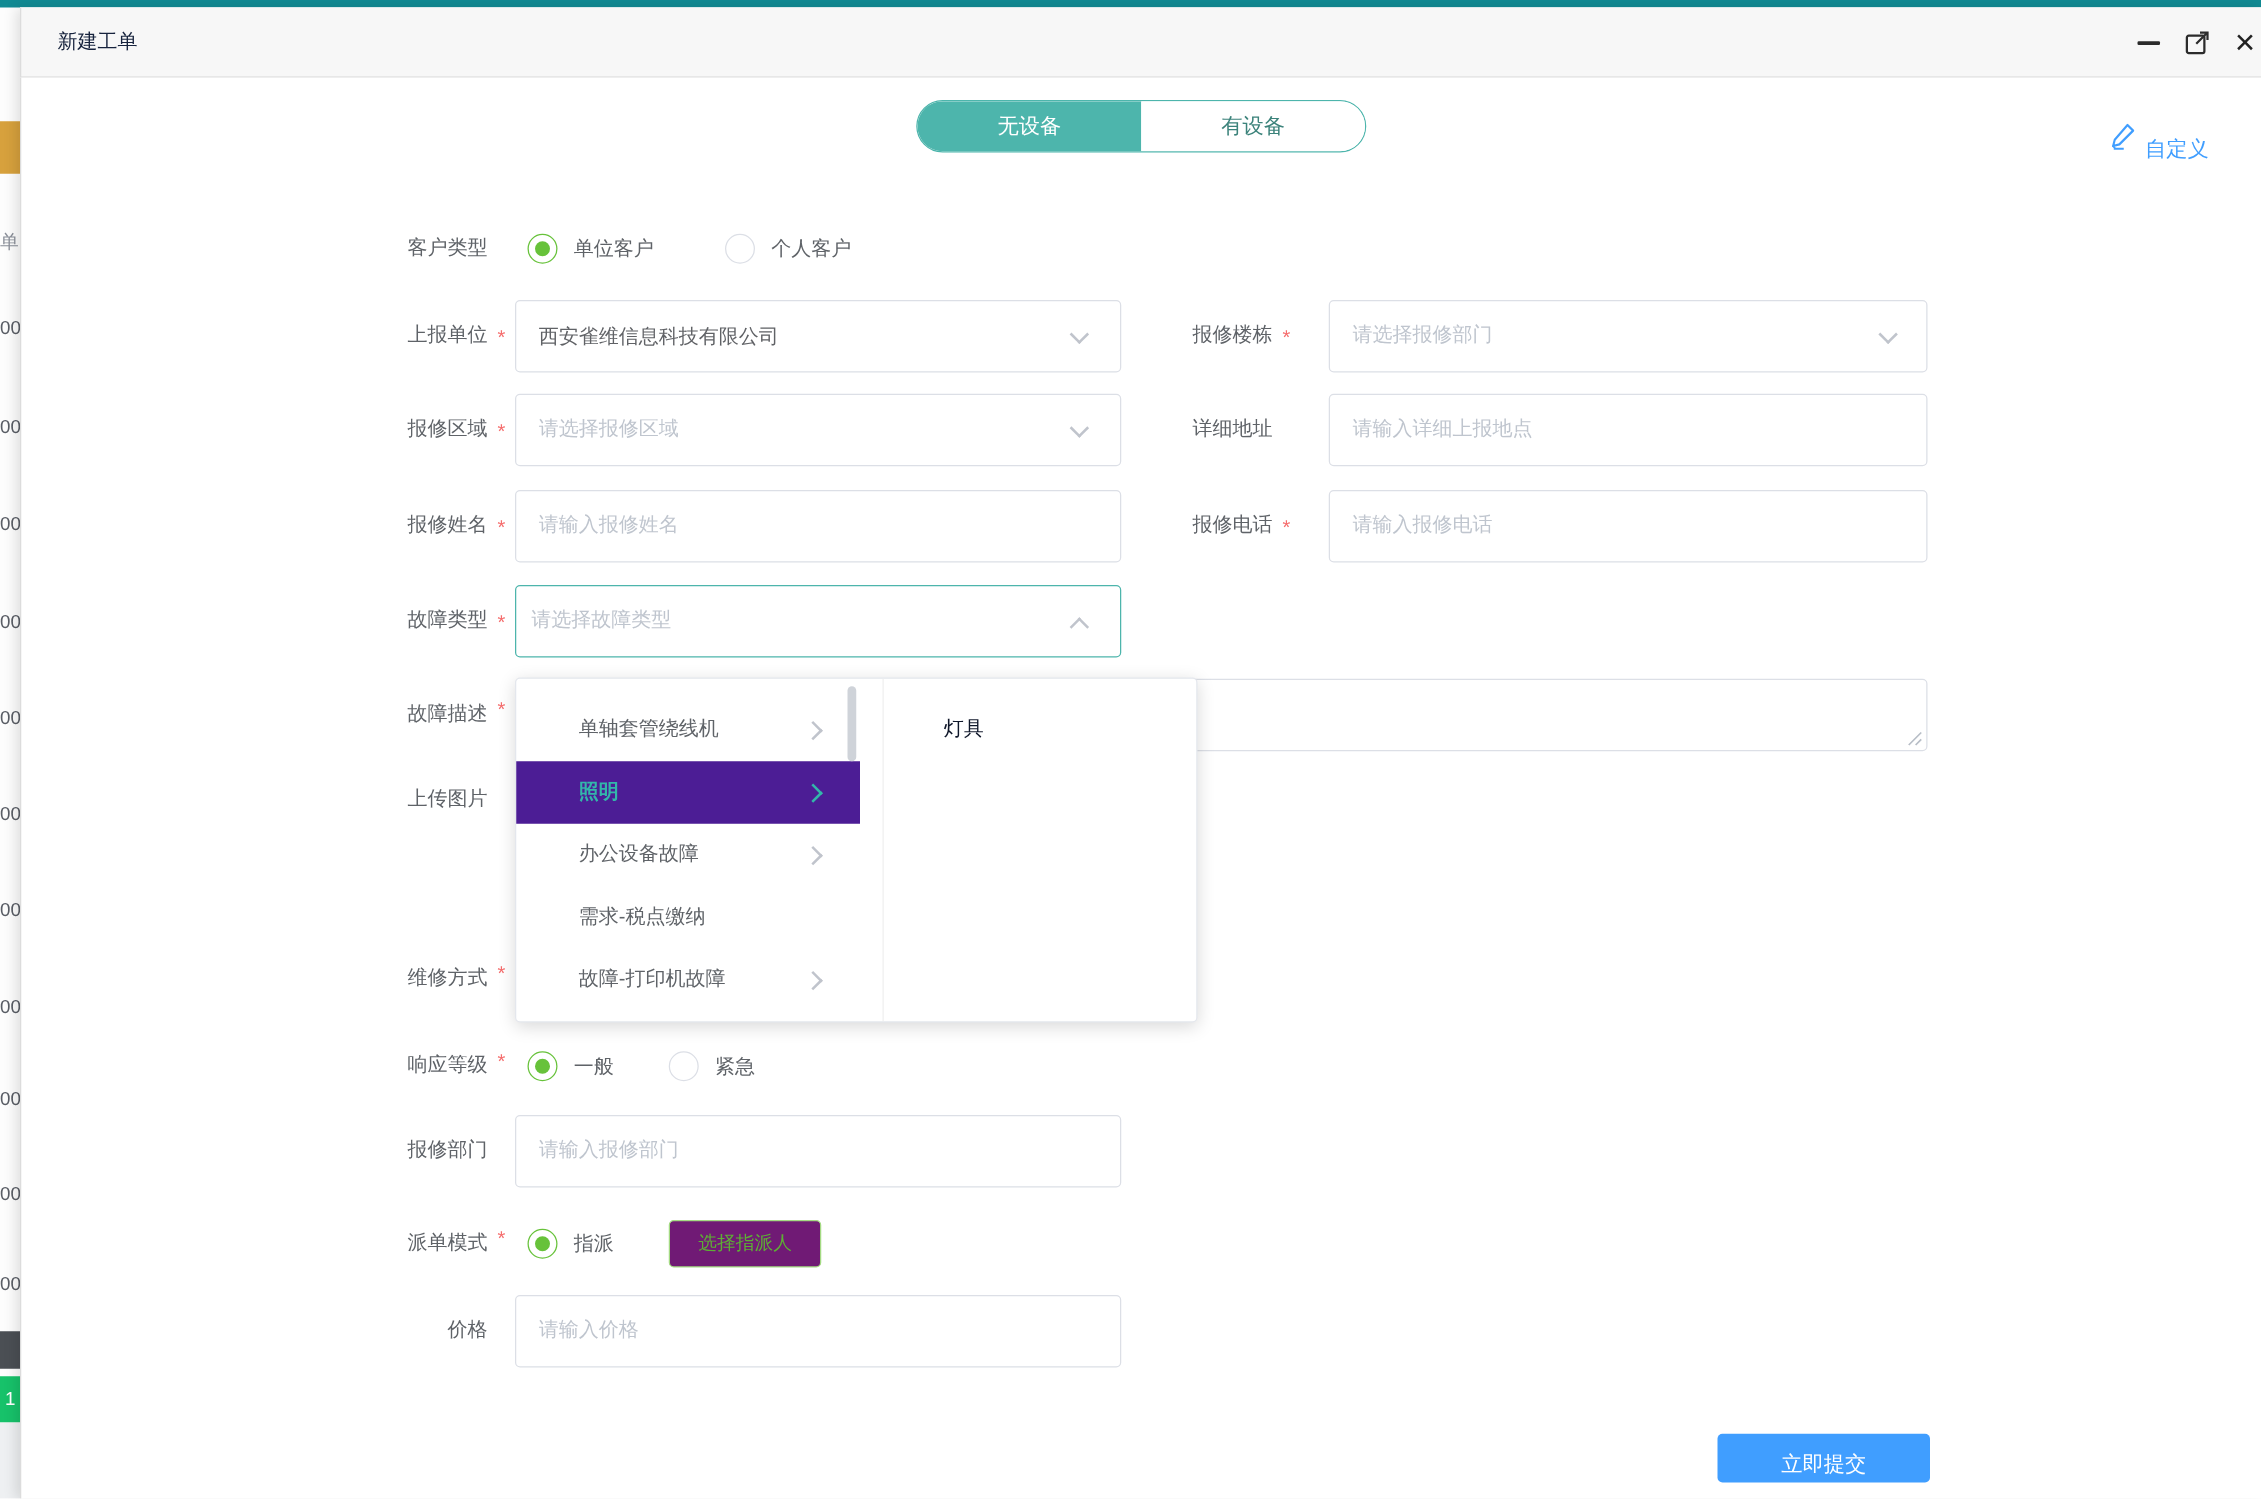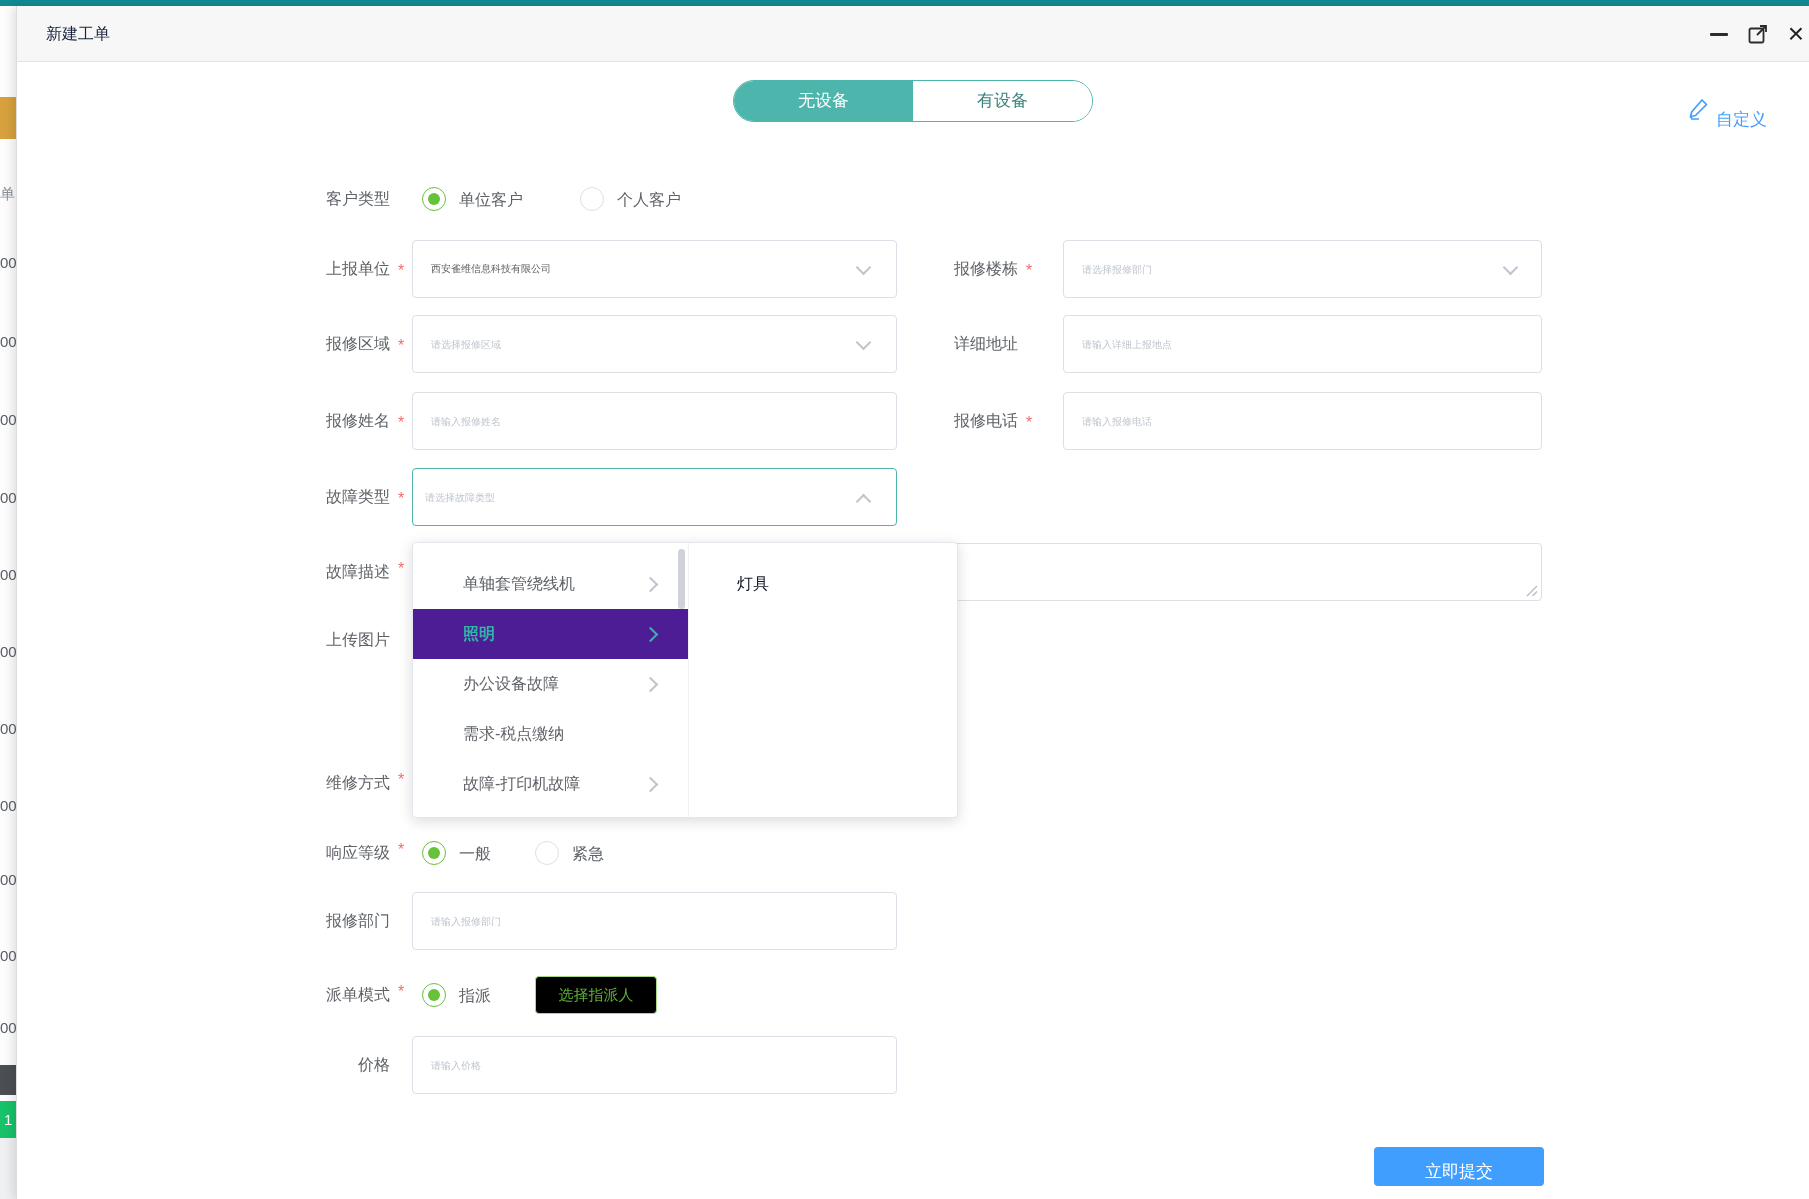--- a/index.html
+++ b/index.html
@@ -37,51 +37,51 @@
 
   .customize{left:1716px;top:94px;height:26px;line-height:26px;font-size:17px;color:#409eff;cursor:pointer;margin-top:13px;}
 
   
   .lbl{height:24px;line-height:24px;font-size:16px;color:#5f6368;text-align:right;width:200px;left:190px;}
   .lbl.tall{height:58px;line-height:58px;}
   .rlbl{width:198px;left:820px;}
   .star{color:#f56c6c;font-size:16px;width:14px;text-align:left;}
   .star.tall{height:58px;line-height:62px;}
   .inp{height:58px;border:1px solid #dcdfe6;border-radius:4px;background:#fff;padding:0 40px 0 18px;
-       font-size:10px;color:#606266;font-family:Liberation Sans, sans-serif;outline:none;width:485px;}
+       font-size:16px;color:#606266;font-family:Liberation Sans, sans-serif;outline:none;width:485px;}
   .inp::placeholder{color:#bfc5ce;}
   .inp.r{width:479px;}
   .inp.open{border-color:#4db5ac;padding-left:12px;}
   .txta{left:412px;top:543px;width:1130px;height:58px;border:1px solid #dcdfe6;border-radius:4px;background:#fff;}
 
   .caret{width:11px;height:11px;border-right:2px solid #c0c4cc;border-bottom:2px solid #c0c4cc;}
   .caret.down{transform:rotate(45deg);}
   .caret.up{transform:rotate(225deg);}
 
   
   .radio{width:24px;height:24px;border-radius:50%;border:1px solid #dcdfe6;background:#fff;display:flex;
          align-items:center;justify-content:center;cursor:pointer;}
   .radio.sel{border-color:#67c23a;}
   .radio.sel .dot{width:12px;height:12px;border-radius:50%;background:#67c23a;}
   .rlab{height:24px;line-height:26px;font-size:16px;color:#5f6368;}
 
   
   .panel{left:412px;top:542px;width:546px;height:276px;background:#fff;border:1px solid #e4e7ed;border-radius:4px;
-         box-shadow:0 3px 14px rgba(0,0,0,.15);z-index:10;display:flex;}
+         box-shadow:0 3px 14px rgba(0,0,0,.15);z-index:10;display:flex;gap:18px;}
   .pcol1{width:275px;padding-top:16px;position:relative;}
   .pcol2{flex:1;border-left:1px solid #f0f0f0;padding-top:16px;}
   .citem{position:relative;height:50px;line-height:50px;font-size:16px;color:#5f6368;padding-left:50px;cursor:pointer;}
   .citem.on{background:#4c1d95;color:#33b6aa;font-weight:bold;}
   .cchev{position:absolute;right:32px;top:20px;width:9px;height:9px;border-top:2px solid #c0c4cc;
          border-right:2px solid #c0c4cc;transform:rotate(45deg);}
   .citem.on .cchev{border-color:#33b6aa;}
   .thumb{position:absolute;right:3px;top:6px;width:7px;height:60px;background:#cfd3d9;border-radius:4px;cursor:pointer;}
   .sub{height:50px;line-height:50px;font-size:16px;color:#0f172a;padding-left:48px;cursor:pointer;}
 
-  .assign-btn{left:535px;top:976px;width:122px;height:38px;border:1px solid #a4da83;border-radius:4px;background:#000000;
+  .assign-btn{left:535px;top:976px;width:122px;height:38px;border:1px solid #a4da83;border-radius:4px;background:#701a75;
               color:#5daf34;font-size:15px;line-height:36px;text-align:center;cursor:pointer;}
   .submit{left:1374px;top:1147px;width:170px;height:39px;background:#409eff;border-radius:4px;color:#fff;
           font-size:17px;line-height:49px;text-align:center;cursor:pointer;}
 </style>
 </head>
 <body>
 
 <div class="screen">
 
   <div class="abs strip">

